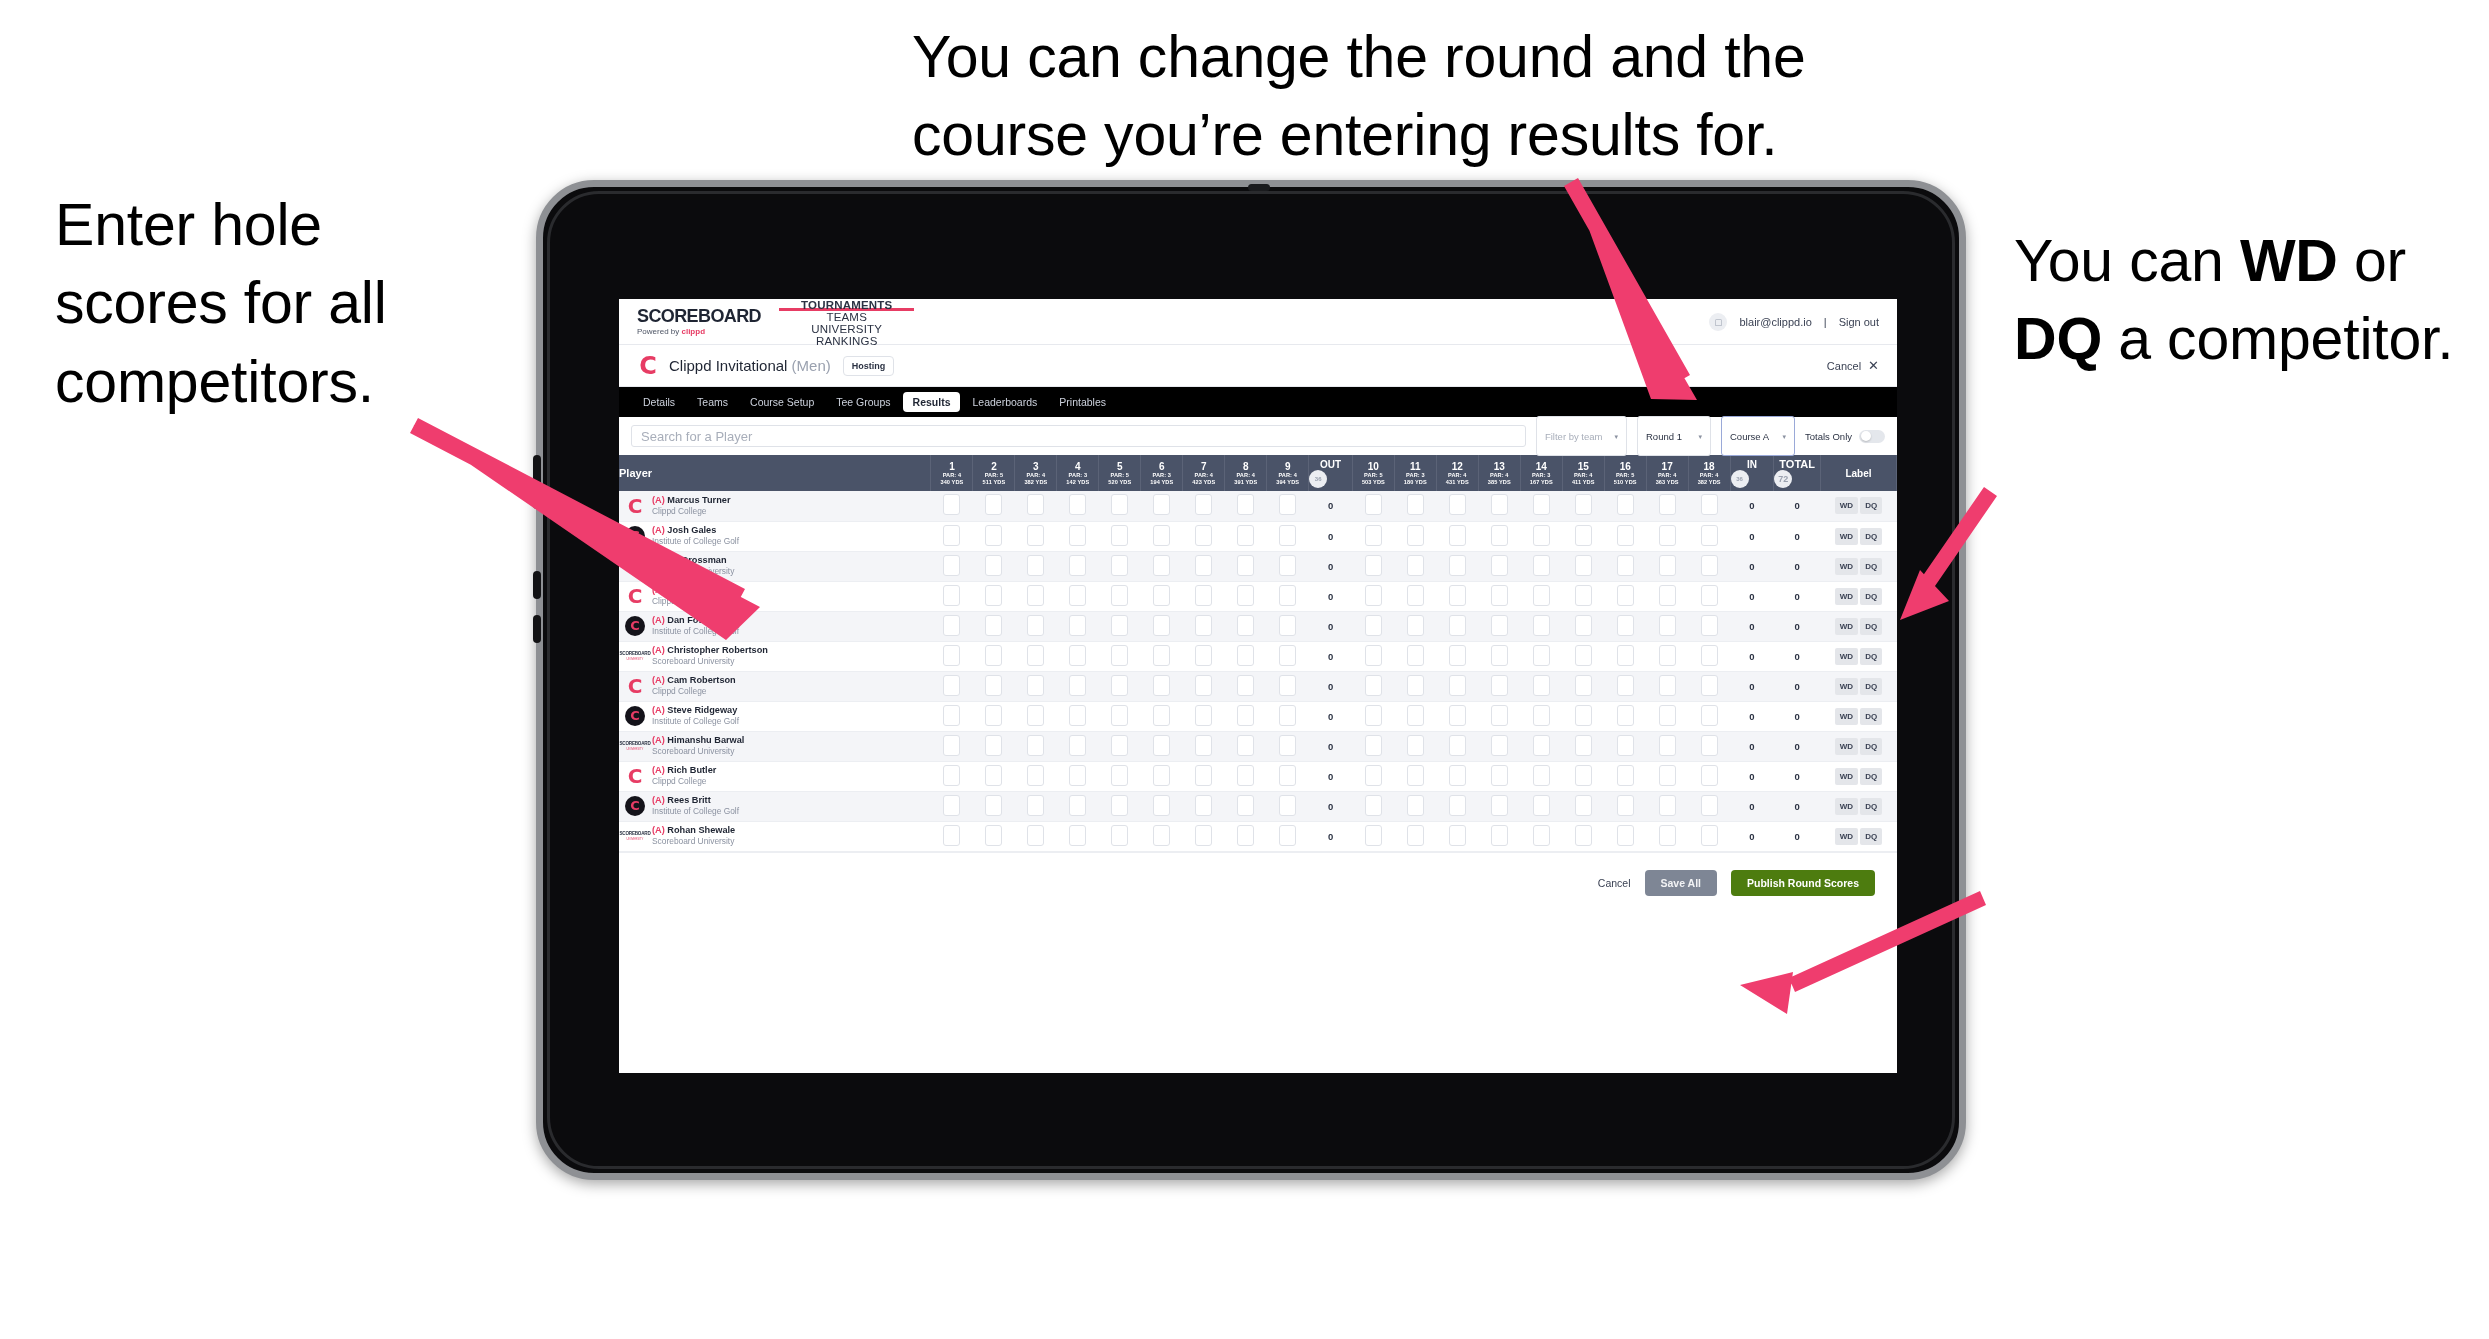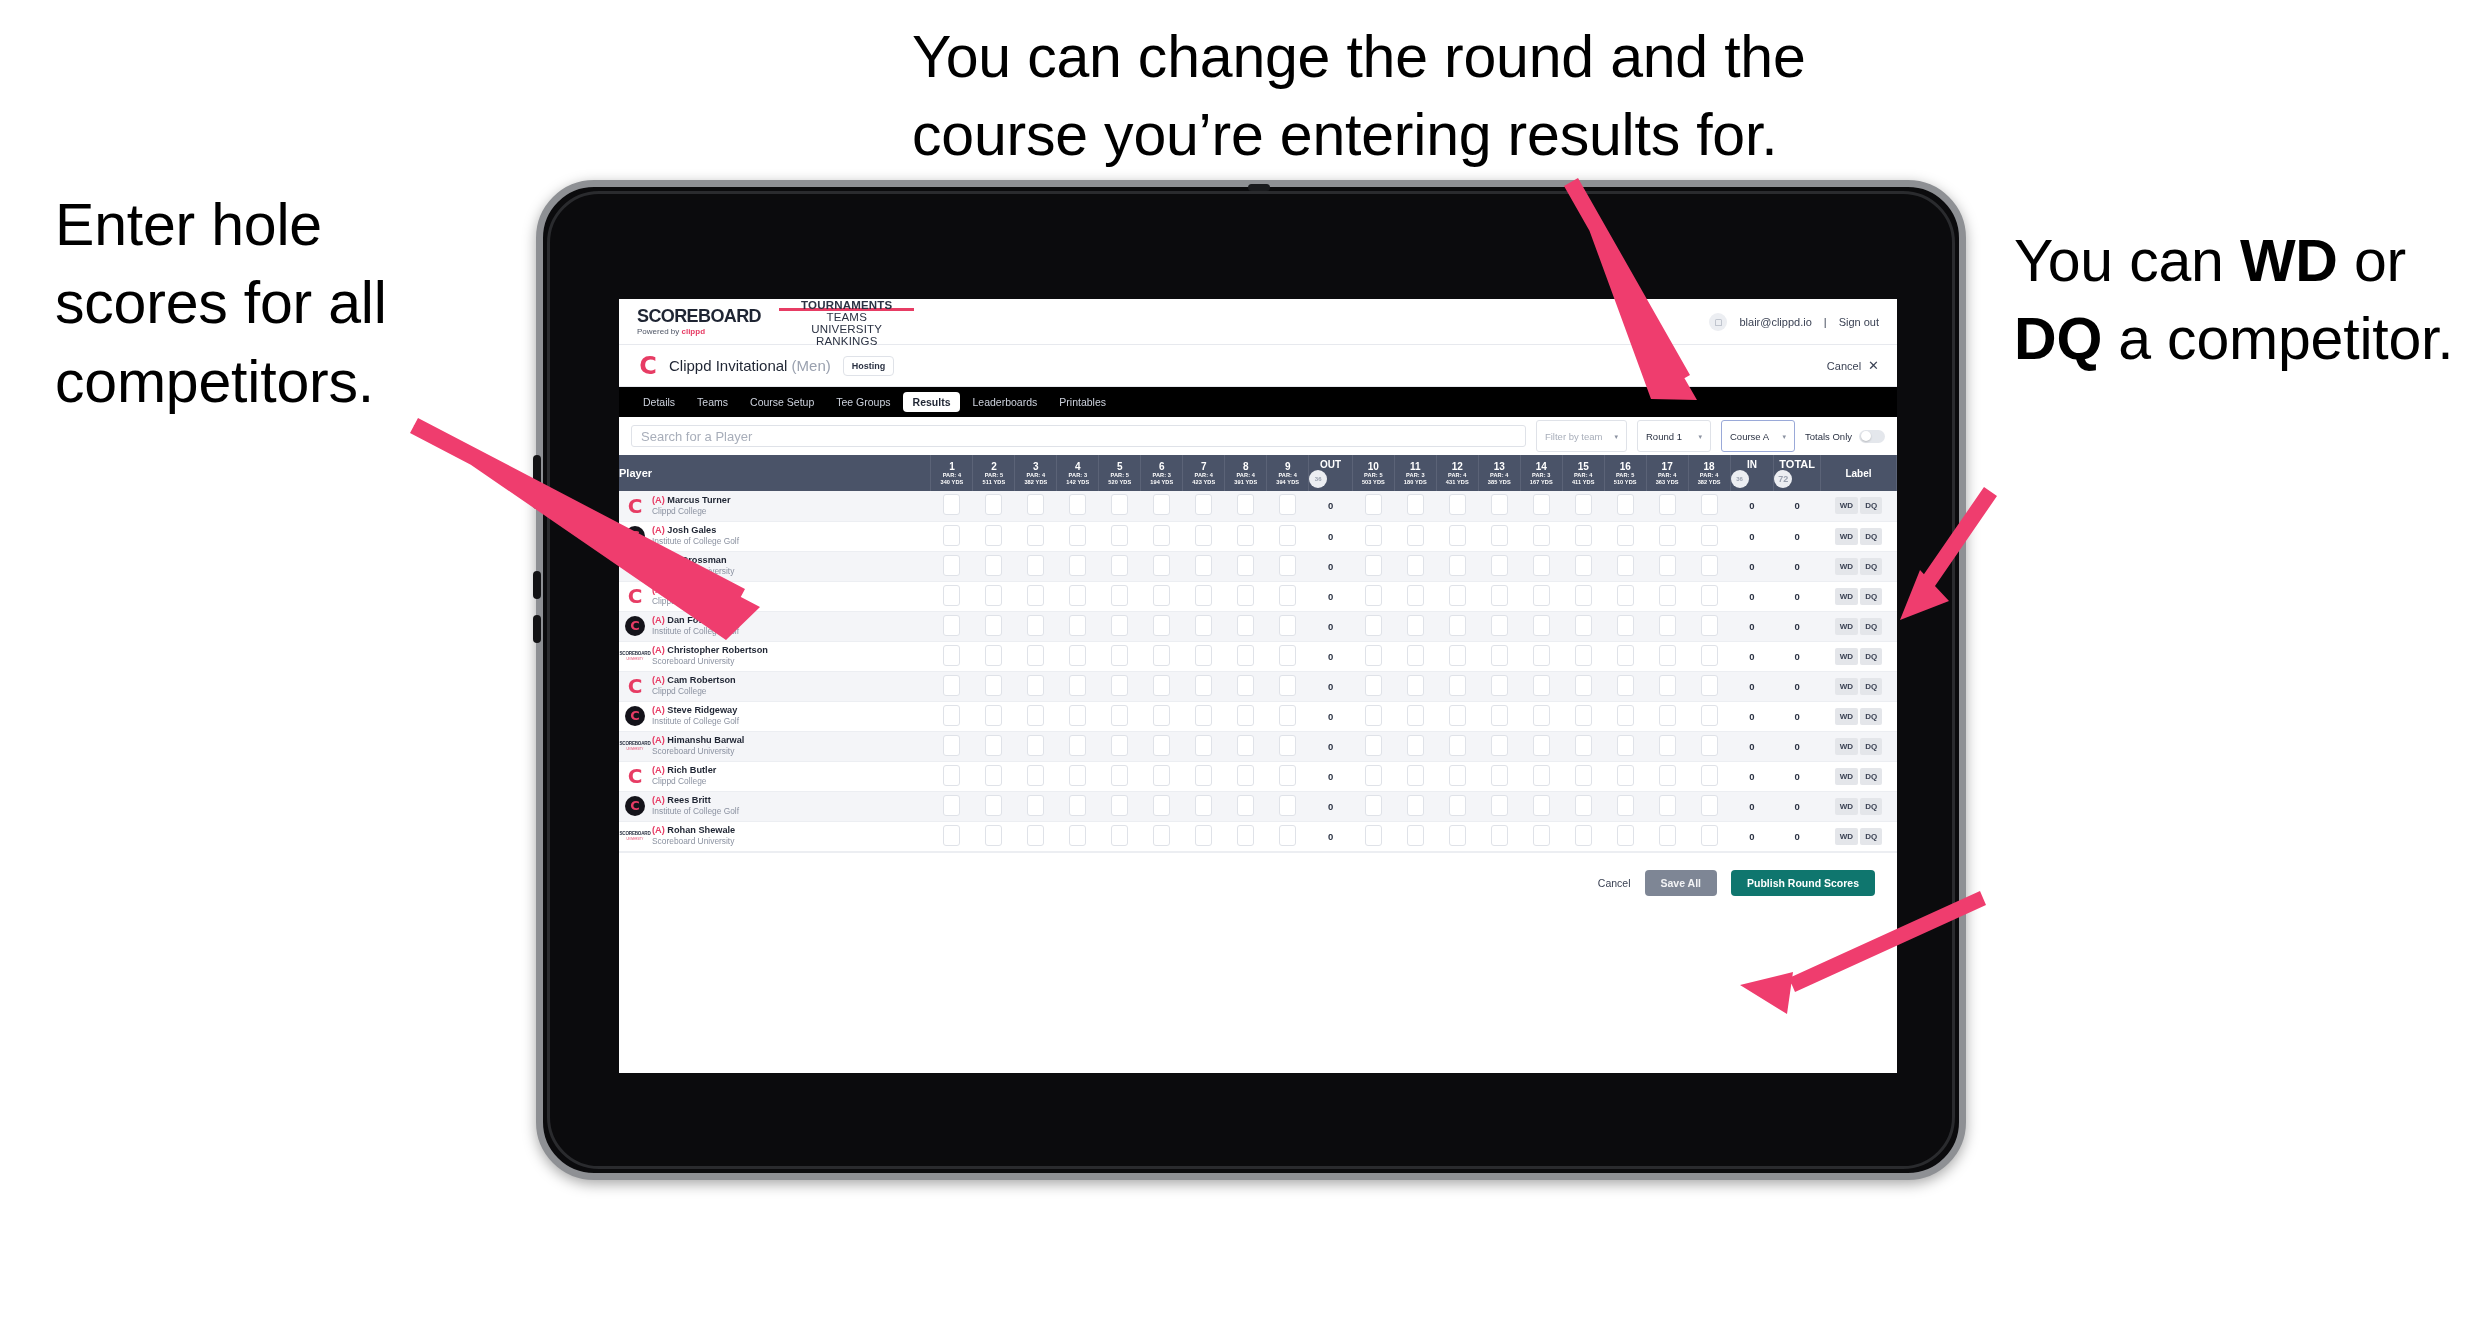--- a/index.html
+++ b/index.html
@@ -90,21 +90,21 @@
   }
   .subnav a.active { background:#fff; color:#1f2533; font-weight:600;}
 
   
   .filterbar { height: 38px; background:#fff; display:flex; align-items:center; padding: 0 12px; gap:10px;}
   .search {
     flex: 1; height: 22px; border:1px solid #dfe2e8; border-radius:3px;
     display:flex; align-items:center; padding: 9px 9px; color:#a8aeba; font-size:13px;
   }
   .sel {
-    height:32px; border:1px solid #dfe2e8; border-radius:3px; display:flex; align-items:center;
+    height:40px; border:1px solid #dfe2e8; border-radius:3px; display:flex; align-items:center;
     padding: 0 8px; gap:12px; font-size:9.5px; color:#2b3243; background:#fff; min-width:74px; justify-content:space-between;
   }
   .sel.ph { color:#a8aeba; }
   .sel.focus { border-color:#9aa9d8; }
   .spin { display:flex; flex-direction:column; line-height:5px; font-size:7px; color:#8b92a1;}
   .togwrap { display:flex; align-items:center; gap:7px; font-size:9.5px; color:#2b3243;}
   .toggle { width:26px; height:13px; background:#e4e7ec; border-radius:8px; position:relative;}
   .toggle::after{content:"";position:absolute;left:1.5px;top:1.5px;width:10px;height:10px;border-radius:50%;background:#fff;box-shadow:0 1px 2px rgba(0,0,0,.2);}
 
   
@@ -143,21 +143,21 @@
   .inp { width:17px; height:21px; border:1px solid #dfe2e8; border-radius:3px; background:#fff; display:inline-block;}
   td.agg { text-align:center; font-size:9.5px; font-weight:700; color:#2b3243;}
   td.lbl { }
   .lblbtns { display:flex; gap:2px; justify-content:center; }
   .lb { background:#e4e6ea; color:#3b4254; font-size:8px; font-weight:700; padding:4px 5px; border-radius:2px;}
 
   
   .footer { background:#fff; height:62px; display:flex; align-items:center; justify-content:flex-end; padding: 0 22px; gap:14px; border-top:1px solid #eceef2;}
   .btn-cancel { font-size:10.5px; color:#3b4254;}
   .btn-save { background:#7e8695; color:#f2f3f5; font-size:10.5px; font-weight:600; padding:7px 16px; border-radius:4px;}
-  .btn-pub { background:#0f766e; color:#fff; font-size:10.5px; font-weight:600; padding:7px 16px; border-radius:4px;}
+  .btn-pub { background:#4d7c0f; color:#fff; font-size:10.5px; font-weight:600; padding:7px 16px; border-radius:4px;}
 </style>
 </head>
 <body>
 
 <div class="stage">
 
   <div class="anno" id="anno-left">Enter hole
 scores for all
 competitors.</div>
   <div class="anno" id="anno-top">You can change the round and the

